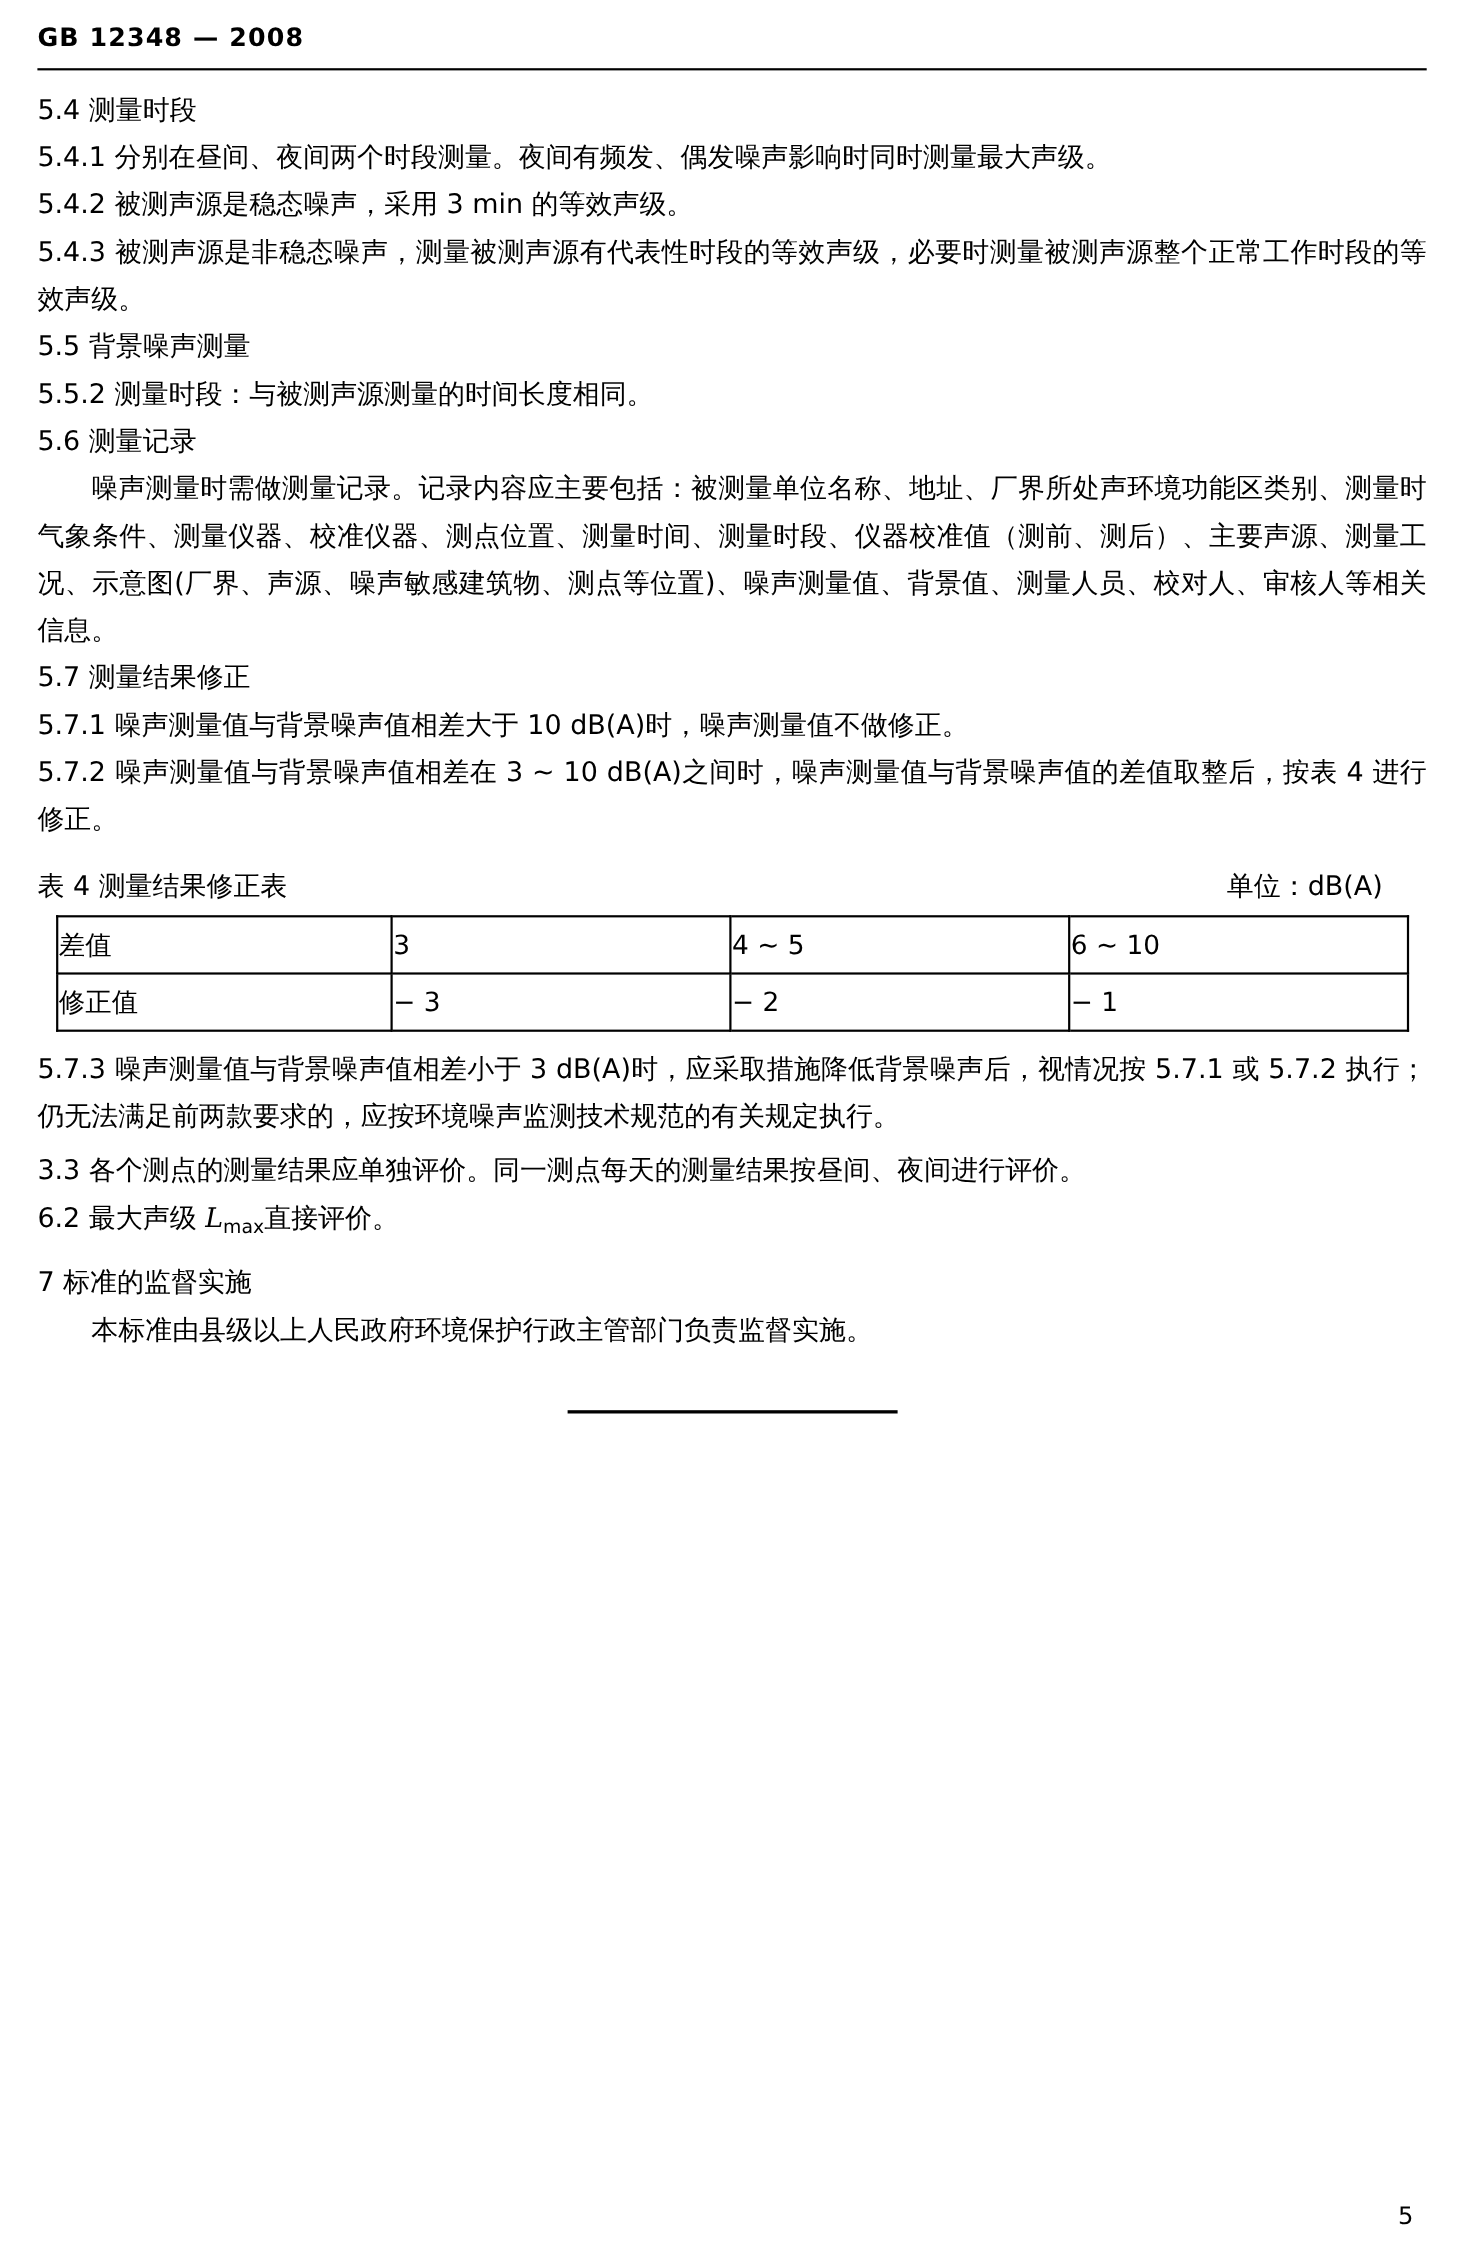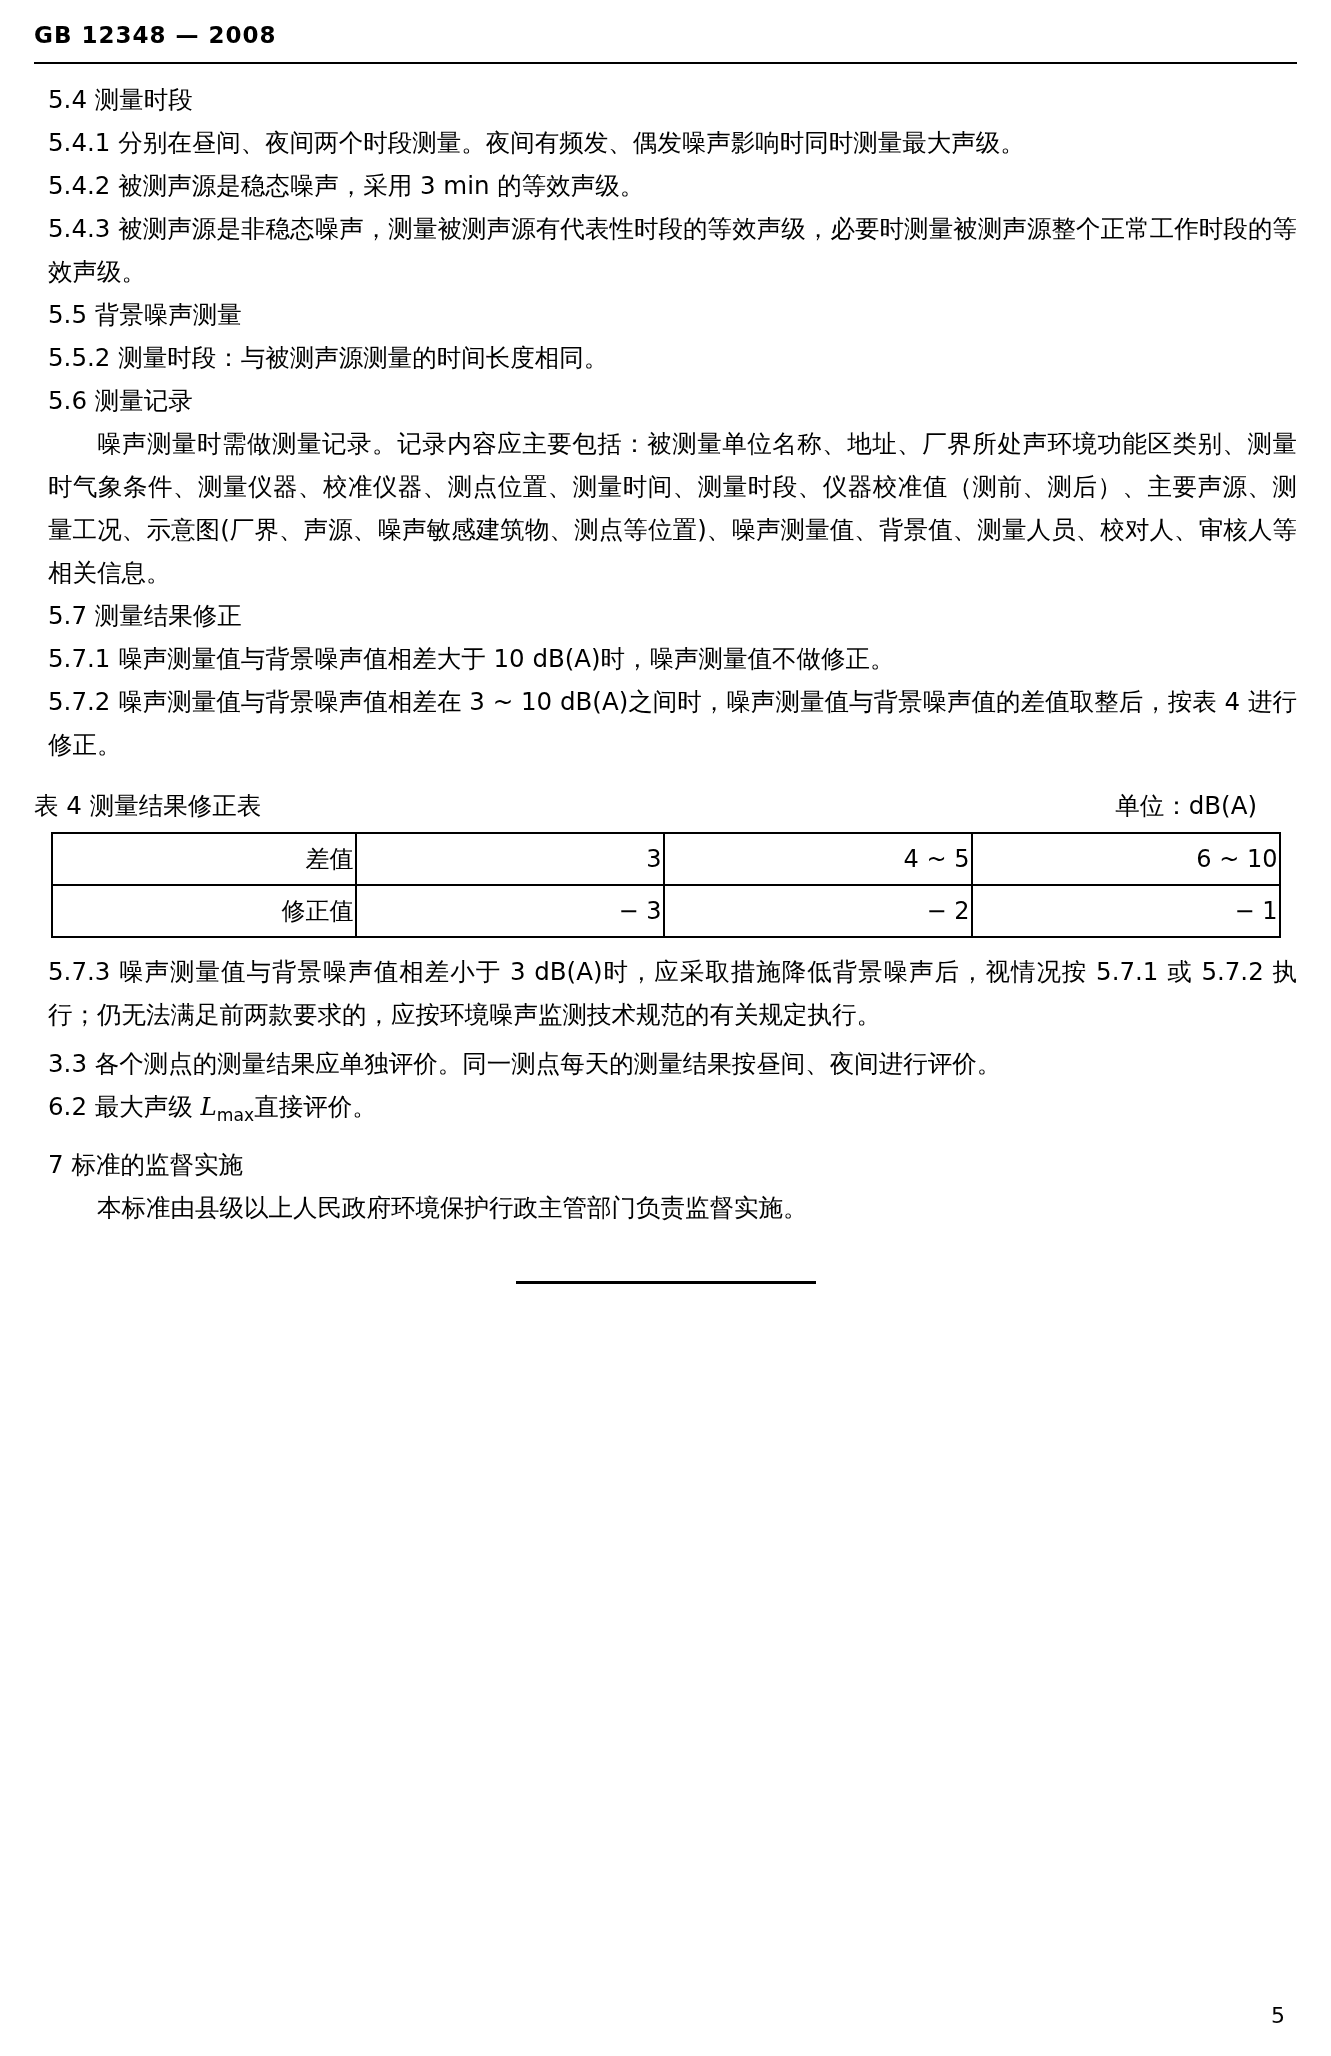--- a/index.html
+++ b/index.html
@@ -41,21 +41,21 @@
   .header-rule {
     border: none;
     border-top: 2px solid #000;
     margin: 6px 0 0 0;
   }
   
   .content {
     padding-top: 14px;
   }
   p.line {
-    margin: 0 0 0 14px;
+    margin: 0 0 0 0;
     padding: 0;
     font-size: 24.5px;
     line-height: 43px;
     text-align: justify;
     text-justify: inter-ideograph;
   }
   .sect-title {
     font-size: 24.5px;
     line-height: 43px;
     margin: 6px 0 0 0;
@@ -81,21 +81,21 @@
   }
   table.data {
     border-collapse: collapse;
     width: 1230px;
     margin: 0 auto;
     table-layout: fixed;
   }
   table.data td {
     border: 2px solid #000;
     height: 48px;
-    text-align: right;
+    text-align: left;
     font-size: 24px;
     vertical-align: middle;
   }
   table.data td.hcell { width: 300px; }
   
   .end-rule {
     width: 300px;
     margin: 52px auto 0 auto;
     border: none;
     border-top: 3px solid #000;

